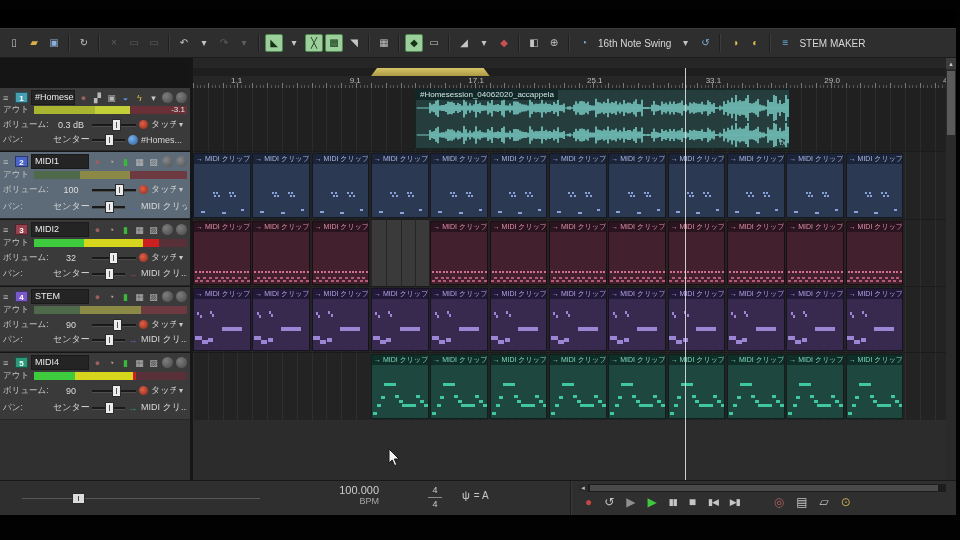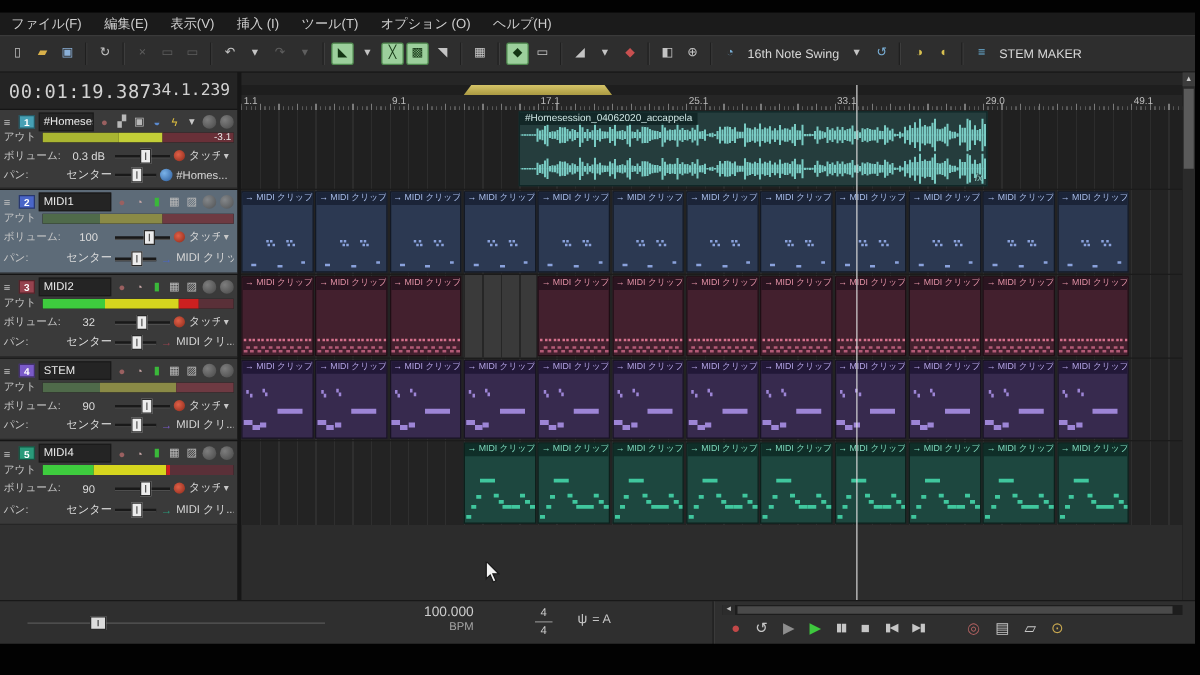--- a/index.html
+++ b/index.html
@@ -45,21 +45,21 @@
   .hdest{width:46px;color:#d6d6d6;font-size:9px;white-space:nowrap;overflow:hidden;}
   .desticon{font-size:9px;width:10px;text-align:center;}
   .globe{width:10px;height:10px;border-radius:50%;background:radial-gradient(circle at 35% 35%,#7ab2e8,#2a5a9a);}
   #lfiller{left:0;top:362px;width:190px;height:60px;background:#303030;}
   
   #timeline{left:193px;top:0;width:753px;height:422px;background:#1b1b1b;overflow:hidden;}
   #zoombar{left:0;top:0;width:753px;height:10px;background:#262626;border-bottom:1px solid #1a1a1a;}
   #loopbar{left:0;top:10px;width:753px;height:8px;background:#1e1e1e;}
   #loopmarker{top:0;height:8px;background:linear-gradient(#d5c468,#ab9a42);clip-path:polygon(6px 0,calc(100% - 6px) 0,100% 100%,0 100%);}
   #ruler{left:0;top:18px;width:753px;height:12px;background:#262626;border-bottom:1px solid #161616;}
-  .rlabel{position:absolute;top:0;color:#bdbdbd;font-size:8px;}
+  .rlabel{position:absolute;top:0;color:#bdbdbd;font-size:8px;margin-left:36px;}
   #ticks-beat{left:0;bottom:0;width:753px;height:3px;background:repeating-linear-gradient(to right,#575757 0 1px,transparent 1px 3.708px);}
   #ticks-bar{left:0;bottom:0;width:753px;height:5px;background:repeating-linear-gradient(to right,#7a7a7a 0 1px,transparent 1px 14.833px);}
   .lane{left:0;width:753px;background:#232323;background-image:repeating-linear-gradient(to right,rgba(255,255,255,.055) 0 1px,transparent 1px 14.833px);}
   .lane.audio{background-color:#202020;}
   #selpatch{background:#3a3a3a;background-image:repeating-linear-gradient(to right,rgba(0,0,0,.35) 0 1px,transparent 1px 14.833px);}
   .clip{position:absolute;box-sizing:border-box;border:1px solid rgba(0,0,0,.55);overflow:hidden;}
   .cliplabel{position:absolute;left:0;top:0;right:0;height:10px;line-height:10px;font-size:7px;padding-left:2px;white-space:nowrap;overflow:hidden;}
   .note{position:absolute;}
   #audioclip{background:#253d3d;border:1px solid #0f2727;}
   #audiolabel{position:absolute;left:0;top:0;height:10px;line-height:10px;background:rgba(14,34,34,.8);color:#cfe6e4;font-size:8px;padding:0 4px;white-space:nowrap;z-index:2;}
@@ -92,29 +92,20 @@
   #bottomblack{left:0;top:515px;width:960px;height:25px;background:#020202;}
   #rightblack{left:956px;top:0;width:4px;height:540px;background:#020202;}
   #topblack{left:0;top:0;width:960px;height:10px;background:#020202;}
   #cursor{z-index:9;}
 </style>
 </head>
 <body>
 
 <div id="root">
   <div class="abs" id="topblack"></div>
-  <div class="abs" id="menubar">
-      <div class="mitem">ファイル(F)</div>
-      <div class="mitem">編集(E)</div>
-      <div class="mitem">表示(V)</div>
-      <div class="mitem">挿入 (I)</div>
-      <div class="mitem">ツール(T)</div>
-      <div class="mitem">オプション (O)</div>
-      <div class="mitem">ヘルプ(H)</div>
-    </div>
   <div class="abs" id="toolbar">
       <div class="tbtn">▯</div>
       <div class="tbtn" style="color: rgb(216, 176, 74);">▰</div>
       <div class="tbtn" style="color: rgb(138, 176, 216);">▣</div>
       <div class="tsep"></div>
       <div class="tbtn">↻</div>
       <div class="tsep"></div>
       <div class="tbtn dim">×</div>
       <div class="tbtn dim">▭</div>
       <div class="tbtn dim">▭</div>
@@ -148,24 +139,20 @@
       <div class="tbtn" style="color: rgb(122, 176, 216);">↺</div>
       <div class="tsep"></div>
       <div class="tbtn" style="color: rgb(216, 192, 80);">◑</div>
       <div class="tbtn" style="color: rgb(216, 192, 80);">◐</div>
       <div class="tsep"></div>
       <div class="tbtn" style="color: rgb(106, 176, 216);">≡</div>
       <div class="tlabelbtn">STEM MAKER</div>
     </div>
 
   <div class="abs" id="main">
-    <div class="abs" id="timedisp">
-      <span id="time-primary">00:01:19.387</span>
-      <span id="time-secondary">34.1.239</span>
-    </div>
     <div class="abs" id="headers" style="left:0;top:30px;width:190px;height:332px;">
         <div class="thead" style="top: 0px; height: 63px; position: absolute;">
           <div class="hrow" style="top: 2px;">
             <div class="hcollapse">≡</div>
             <div class="hbadge" style="background: rgb(70, 160, 180);">1</div>
             <div class="hname">#Homesessio...</div>
             <div class="hicon" style="color: rgb(154, 96, 96);">●</div>
             <div class="hicon" style="color: rgb(184, 184, 184);">▞</div>
             <div class="hicon" style="color: rgb(184, 184, 184);">▣</div>
             <div class="hicon" style="color: rgb(90, 138, 208);">◒</div>

